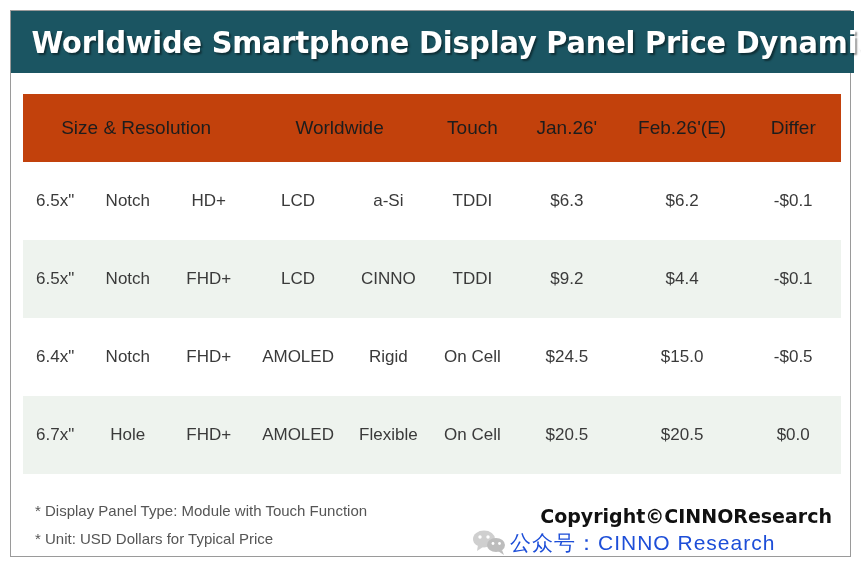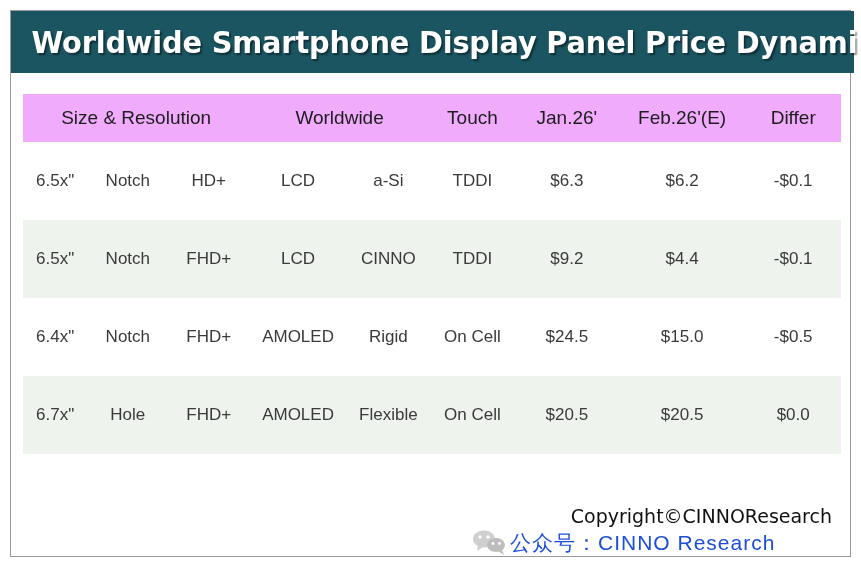--- a/index.html
+++ b/index.html
@@ -60,22 +60,22 @@
   table.grid th, table.grid td {
     font-weight: normal;
     color: #2b2b2b;
     font-size: 17px;
     text-align: center;
     padding: 0;
     vertical-align: middle;
     white-space: nowrap;
   }
   tr.head-row {
-    background: #f0abfc;
-    height: 48px;
+    background: #c2410c;
+    height: 68px;
   }
   tr.head-row th {
     font-size: 19px;
     color: #1d1d1d;
   }
   tr.data-row {
     height: 78px;
   }
   tr.data-row.tint {
     background: #eef3ee;
@@ -110,21 +110,21 @@
     right: 18px;
     top: 494px;
     width: 360px;
     height: 62px;
   }
   .copyright {
     position: absolute;
     right: 0px;
     top: 0px;
     font-family: "DejaVu Sans", sans-serif;
-    font-weight: normal;
+    font-weight: bold;
     font-size: 19px;
     color: #111111;
     white-space: nowrap;
   }
   .watermark {
     position: absolute;
     left: 38px;
     top: 24px;
     font-size: 21px;
     color: #1d4ed8;
@@ -213,20 +213,24 @@
           <td>Flexible</td>
           <td>On Cell</td>
           <td>$20.5</td>
           <td>$20.5</td>
           <td>$0.0</td>
         </tr>
       </tbody>
     </table>
   </div>
 
+  <div class="footnotes">
+    <div class="footnote">* Display Panel Type:  Module with Touch Function</div>
+    <div class="footnote">* Unit:  USD Dollars for Typical Price</div>
+  </div>
 
   <div class="copyright-zone">
     <div class="copyright">Copyright©CINNOResearch</div>
     <div class="wechat-icon">
       <svg viewBox="0 0 36 26" width="36" height="26" aria-hidden="true">
         <ellipse cx="12" cy="10" rx="11" ry="8.5" fill="#cfcfcf"></ellipse>
         <polygon points="6,16 5,22 11,18" fill="#cfcfcf"></polygon>
         <circle cx="8" cy="8" r="1.7" fill="#ffffff"></circle>
         <circle cx="16" cy="8" r="1.7" fill="#ffffff"></circle>
         <ellipse cx="24" cy="16" rx="9" ry="7" fill="#bdbdbd"></ellipse>

